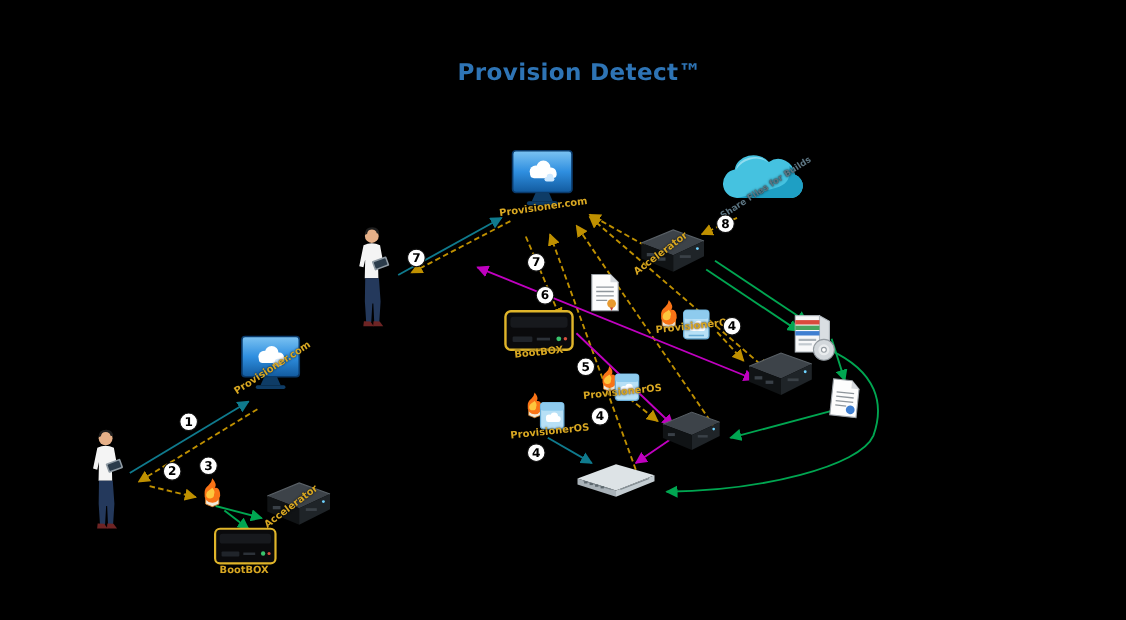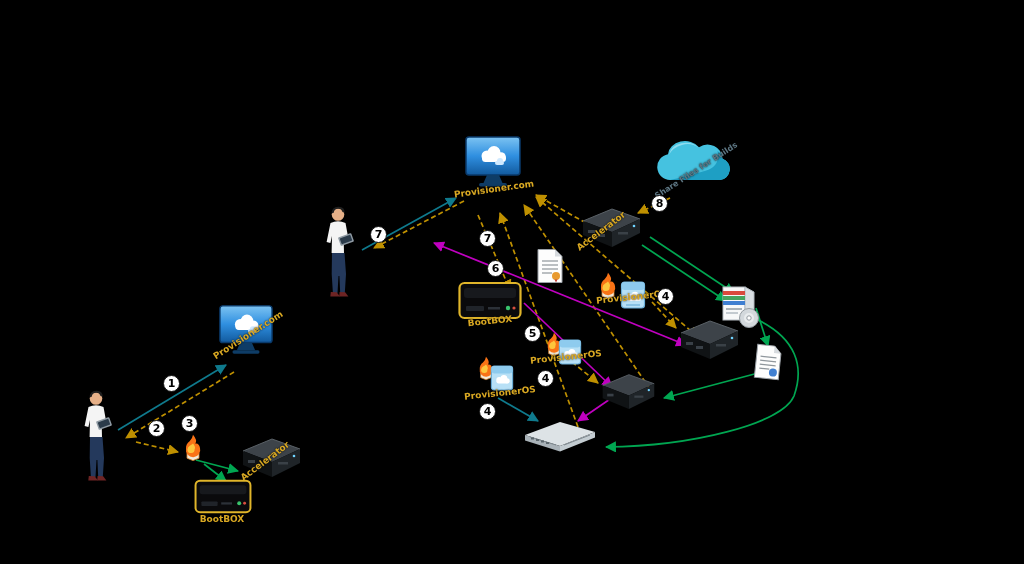--- a/index.html
+++ b/index.html
@@ -76,20 +76,21 @@
       <path d="M642 245 L726 301" marker-end="url(#mGrn)"></path>
       <path d="M650 237 L734 293" marker-end="url(#mGrn)"></path>
       <path d="M754 318 C 798 338 804 368 794 396 C 782 424 692 446 606 447" marker-end="url(#mGrn)"></path>
       <path d="M762 372 L664 398" marker-end="url(#mGrn)"></path>
       <path d="M756 308 L768 346" marker-end="url(#mGrn)"></path>
       <path d="M196 460 L238 471" marker-end="url(#mGrn)"></path>
       <path d="M204 464 L226 481" marker-end="url(#mGrn)"></path>
     </g>
   </svg>
 
+  <div class="title">Provision Detect™</div>
 
   <div class="node" style="left:464px;top:136px;">
     <svg width="58" height="52" viewBox="0 0 58 52">
       <rect x="2" y="1" width="54" height="38" rx="3" fill="url(#scr)" stroke="#0a3a6b" stroke-width="1.5"></rect>
       <g fill="#ffffff">
           <circle cx="23" cy="20" r="5.5"></circle>
           <circle cx="30" cy="16.5" r="6.5"></circle>
           <circle cx="37" cy="21" r="4.8"></circle>
           <rect x="18" y="19" width="24" height="7" rx="3.5"></rect>
         </g>

